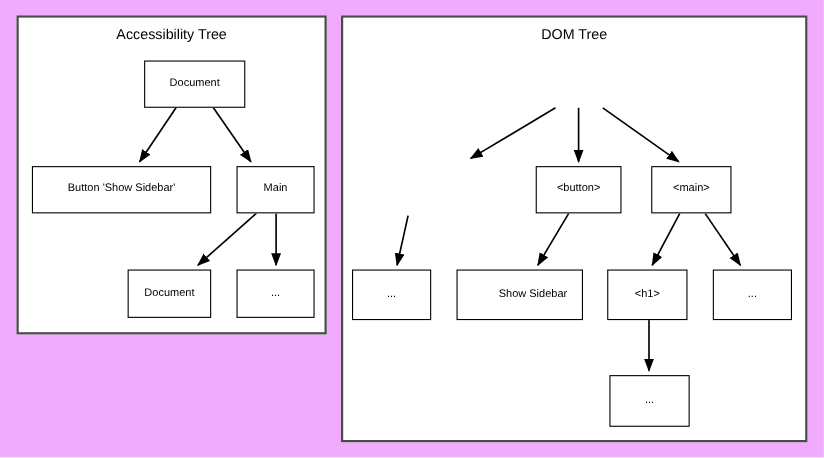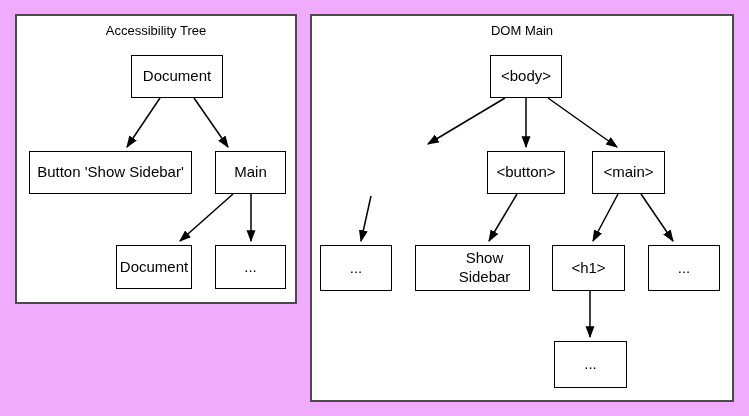--- a/index.html
+++ b/index.html
@@ -31,21 +31,21 @@
   }
   .node {
     position: absolute;
     border: 1.6px solid #000000;
     background: #ffffff;
     box-sizing: border-box;
     display: flex;
     align-items: center;
     justify-content: center;
     text-align: center;
-    font-size: 15px;
+    font-size: 10px;
     color: #000000;
     line-height: 1.25;
     white-space: pre-line;
     z-index: 2;
   }
   svg.edges {
     position: absolute;
     left: 0;
     top: 0;
     width: 749px;
@@ -56,21 +56,21 @@
 </style>
 </head>
 <body>
 
 <div id="canvas">
 
   <div class="panel" style="left:15px; top:14px; width:282px; height:290px;"></div>
   <div class="panel-title" style="left:15px; top:24px; width:282px;">Accessibility Tree</div>
 
   <div class="panel" style="left:310px; top:14px; width:424px; height:388px;"></div>
-  <div class="panel-title" style="left:310px; top:24px; width:424px;">DOM Main</div>
+  <div class="panel-title" style="left:310px; top:24px; width:424px;">DOM Tree</div>
 
   <svg class="edges" viewBox="0 0 749 416" xmlns="http://www.w3.org/2000/svg">
     <defs>
       <marker id="arrowhead" markerWidth="8" markerHeight="8" refX="7.2" refY="3" orient="auto" markerUnits="strokeWidth">
         <path d="M0,0 L8,3 L0,6 z" fill="#000000"></path>
       </marker>
     </defs>
 
     <line x1="160" y1="98" x2="127" y2="147" stroke="#000000" stroke-width="1.5" marker-end="url(#arrowhead)"></line>
     <line x1="194" y1="98" x2="228" y2="147" stroke="#000000" stroke-width="1.5" marker-end="url(#arrowhead)"></line>
@@ -90,21 +90,20 @@
   <div class="node" style="left:131px; top:55px; width:92px; height:43px;">Document</div>
 
   <div class="node" style="left:29px; top:151px; width:163px; height:43px;">Button 'Show Sidebar'</div>
 
   <div class="node" style="left:215px; top:151px; width:71px; height:43px;">Main</div>
 
   <div class="node" style="left:116px; top:245px; width:76px; height:44px;">Document</div>
 
   <div class="node" style="left:215px; top:245px; width:71px; height:44px;">...</div>
 
-  <div class="node" style="left:490px; top:55px; width:72px; height:43px;">&lt;body&gt;</div>
 
 
   <div class="node" style="left:487px; top:151px; width:78px; height:43px;">&lt;button&gt;</div>
 
   <div class="node" style="left:592px; top:151px; width:73px; height:43px;">&lt;main&gt;</div>
 
   <div class="node" style="left:320px; top:245px; width:72px; height:46px;">...</div>
 
   <div class="node" style="left:415px; top:245px; width:115px; height:46px;padding-left:24px;">Show Sidebar</div>
 

